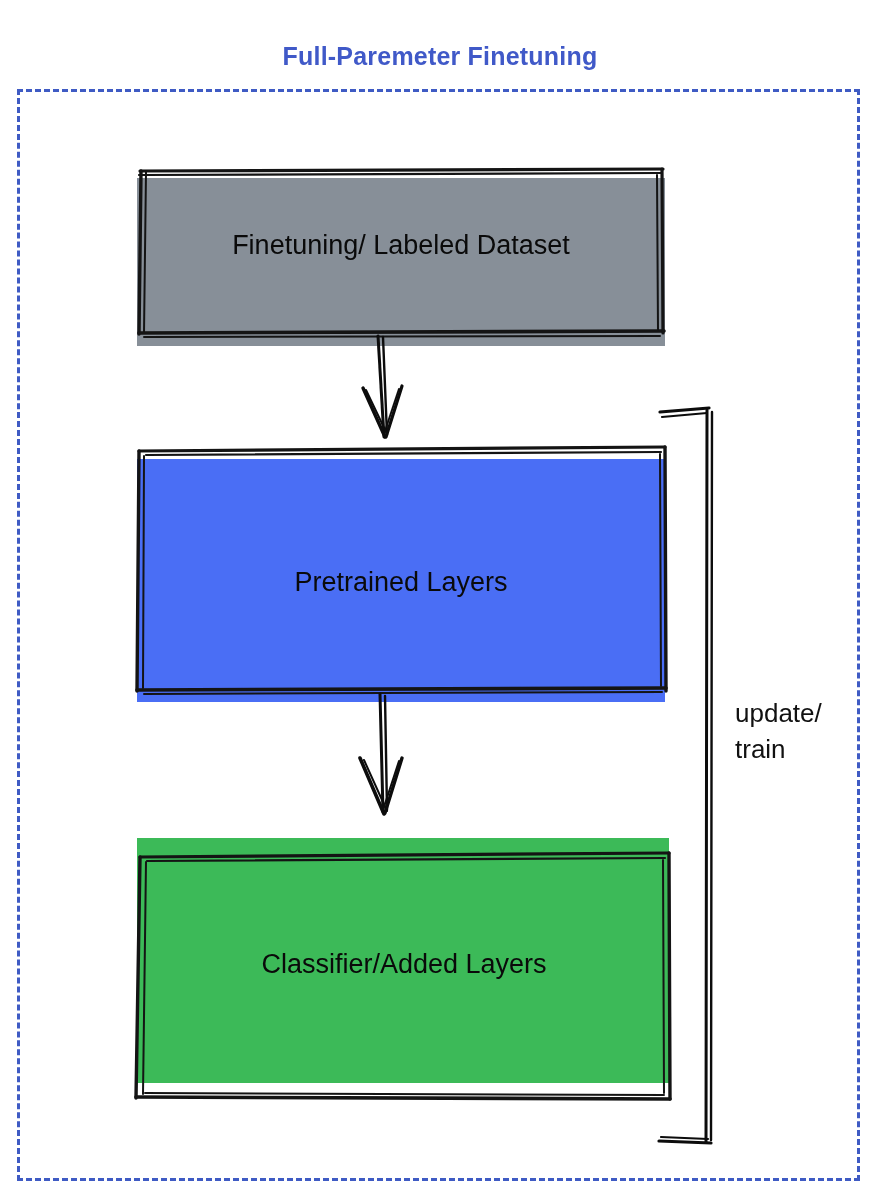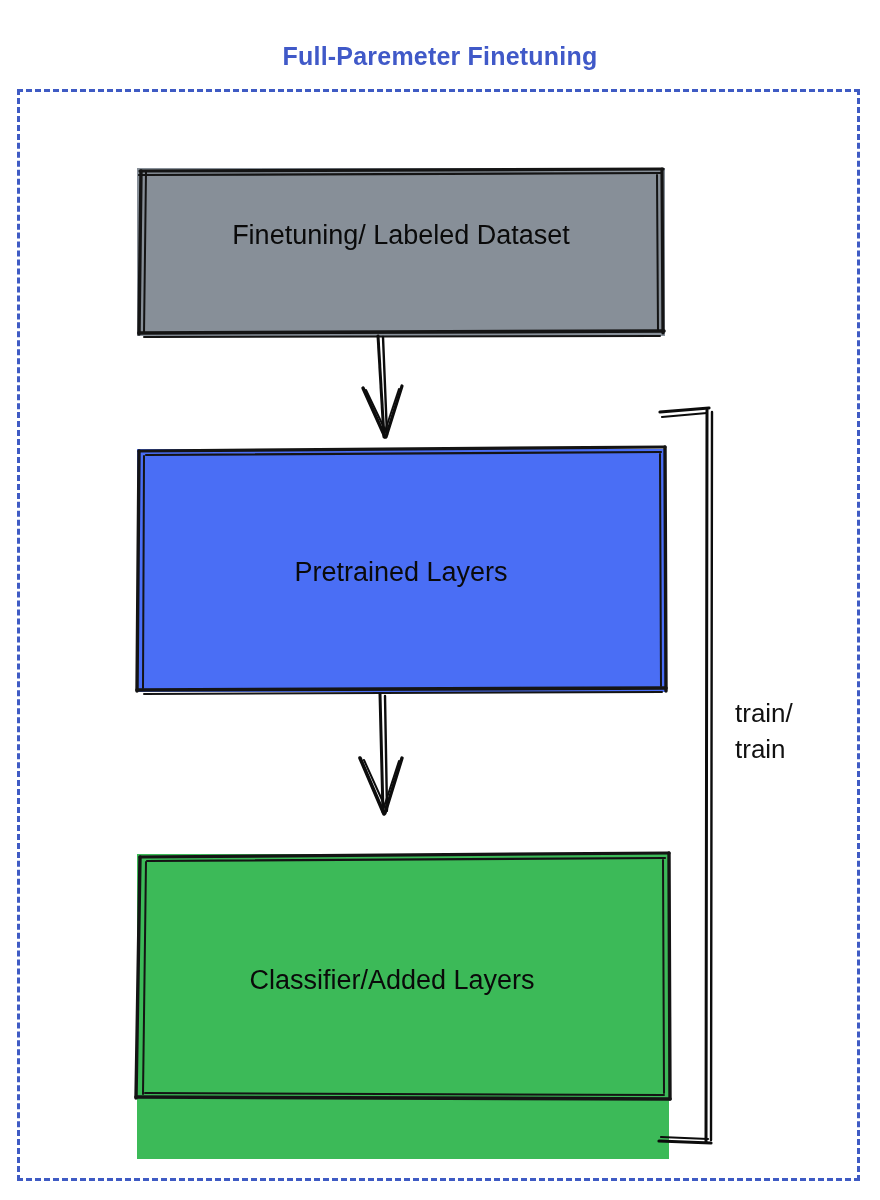--- a/index.html
+++ b/index.html
@@ -46,20 +46,21 @@
     height: 1092px;
     border: 3px dashed #3f5bc4;
     box-sizing: border-box;
     background: transparent;
   }
 
   
   .node {
     position: absolute;
     box-sizing: border-box;
+    margin-top: 10px;
   }
   .node .fill {
     position: absolute;
     left: 0; top: 0;
     width: 100%;
     height: 100%;
   }
   .node .label {
     position: absolute;
     width: 100%;
@@ -88,23 +89,24 @@
     height: 243px;
   }
   #node-pretrained .fill { background: #4a6ef5; }
   #node-pretrained .label {
     top: 108px;
     font-size: 27px;
   }
 
   #node-classifier {
     left: 137px;
-    top: 854px;
+    top: 828px;
     width: 532px;
-    height: 305px;
+    height: 245px;
+    padding-left: 12px;
   }
   #node-classifier .fill { background: #3cba58; }
   #node-classifier .label {
     top: 111px;
     font-size: 27px;
     padding-right: 22px;
     box-sizing: border-box;
   }
 
   .loop-label {
@@ -211,17 +213,17 @@
 
       <path d="M707,410 L706,1142" stroke-width="3.0"></path>
       <path d="M712,412 L711,1140" stroke-width="2.4"></path>
 
       <path d="M659,1141 L711,1143" stroke-width="3.2"></path>
       <path d="M661,1137 L708,1139" stroke-width="2.2"></path>
     </g>
   </svg>
 
   <div class="loop-label">
-    <span class="ln">train/</span>
+    <span class="ln">update/</span>
     <span class="ln">train</span>
   </div>
 
 </div>
 
 </body></html>

